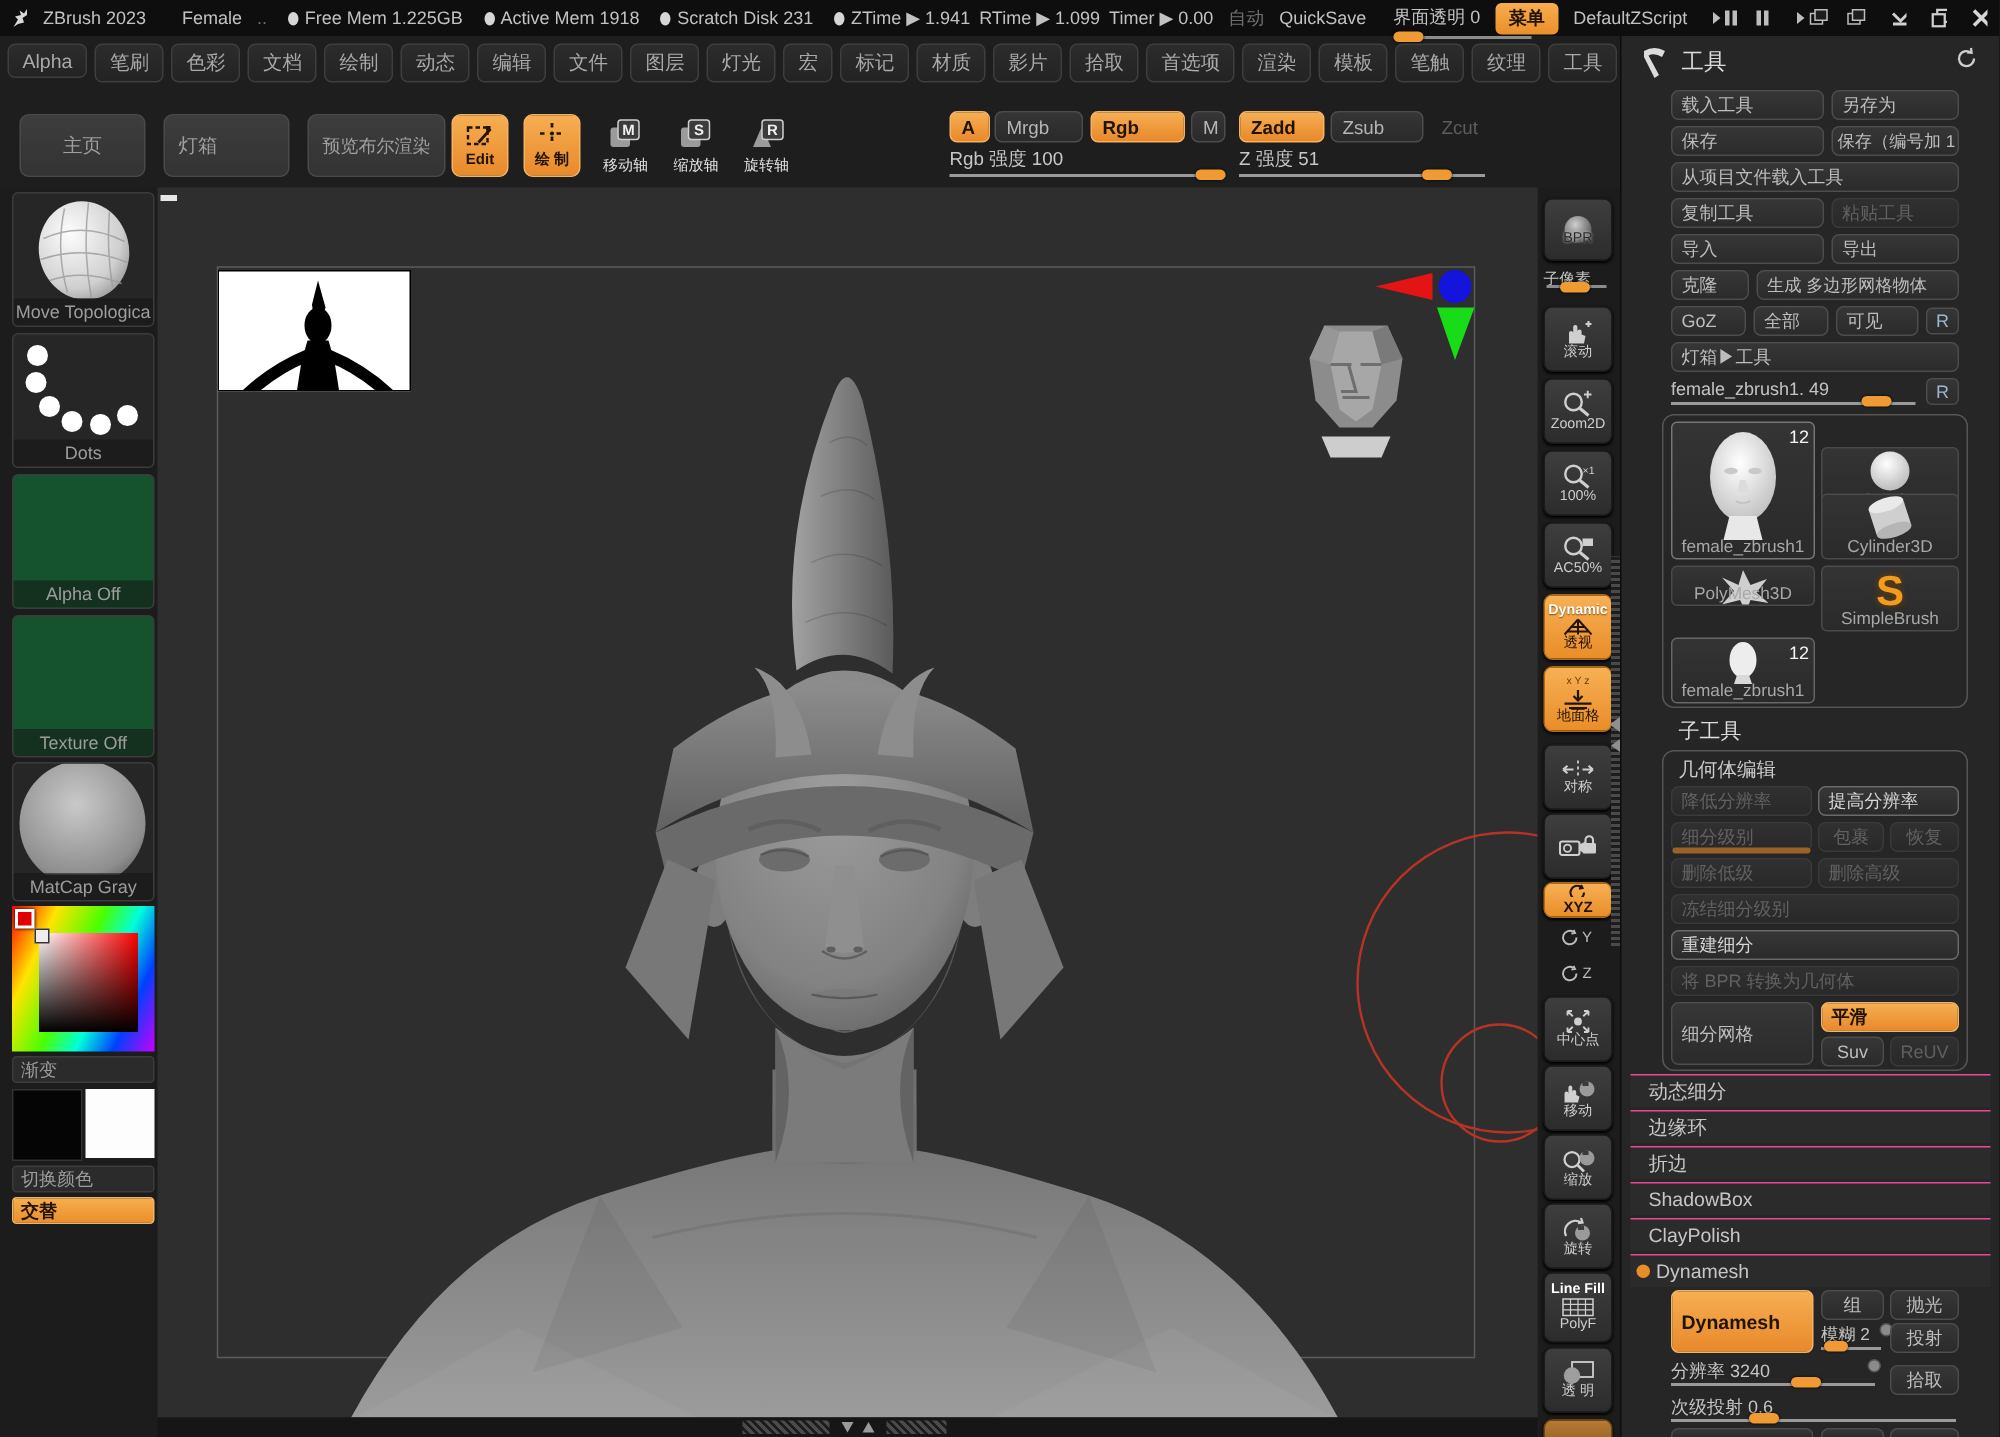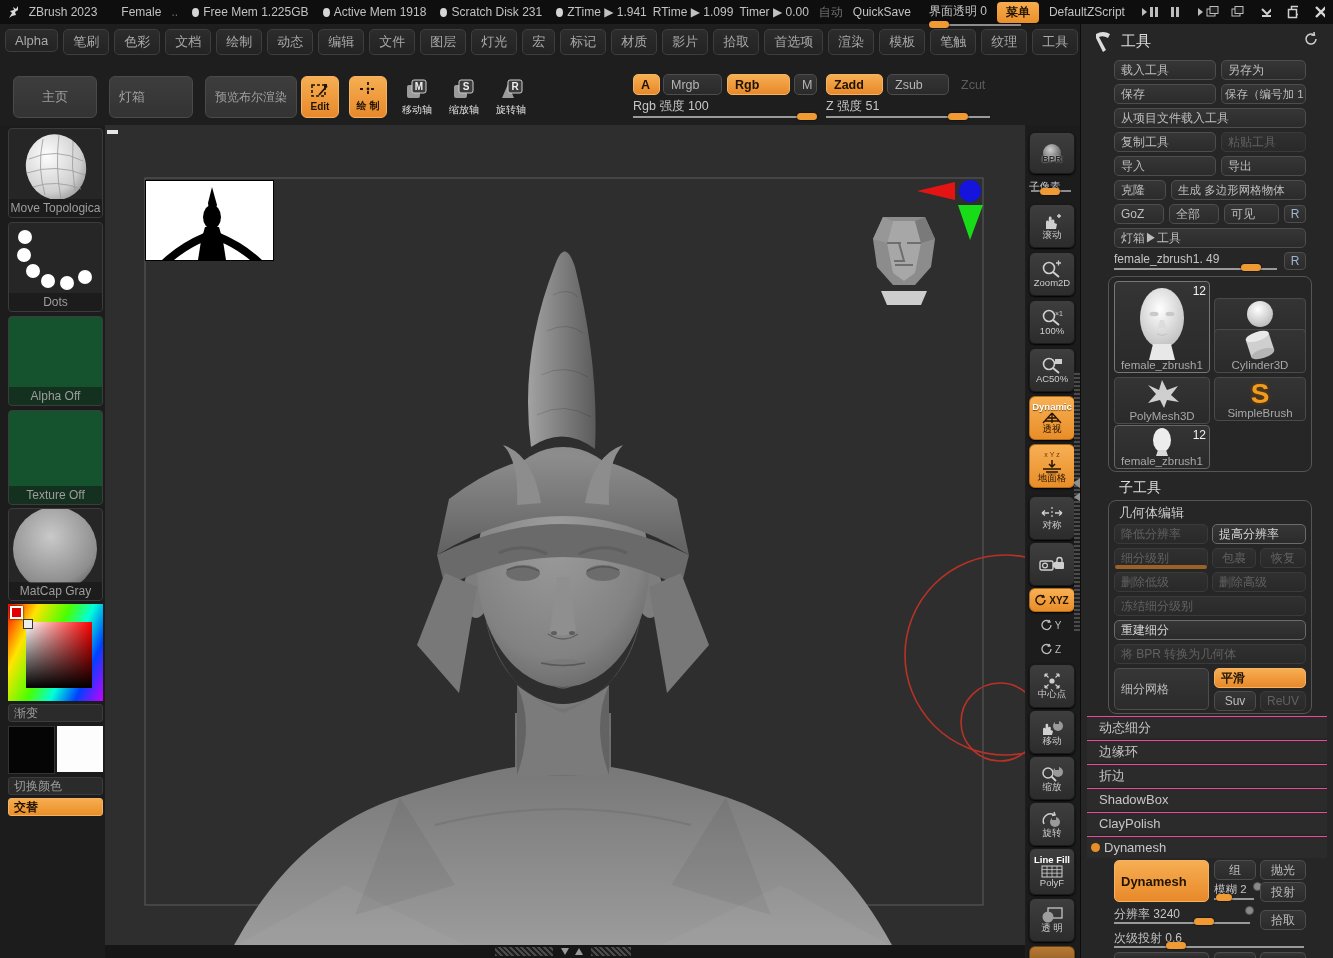--- a/index.html
+++ b/index.html
@@ -397,21 +397,21 @@
     <div class="sicon" style="top:7px;height:40px">
       <svg width="22" height="20">
           <defs>
             <radialGradient id="bprg" cx="40%" cy="32%" r="75%">
               <stop offset="0" stop-color="#cfcfcf"></stop>
               <stop offset="1" stop-color="#4f4f4f"></stop>
             </radialGradient>
           </defs>
           <circle cx="11" cy="10" r="9" fill="url(#bprg)"></circle>
         </svg>
-      <span class="slab" style="margin-top:-9px;font-weight:bold;color:#2a2a2a;text-shadow:0 0 2px #ddd">BPR</span>
+      <span class="slab" style="margin-top:-9px;font-weight:normal;color:#2a2a2a;text-shadow:0 0 2px #ddd">BPR</span>
     </div>
     <div class="abs" style="left:3px;top:51px;width:44px;height:24px;color:#c9c9c9">
       <span class="slab" style="font-size:10.5px">子像素</span>
       <span class="abs" style="left:2px;top:14px;width:40px;height:2px;background:#8c8c8c"></span>
       <span class="pill" style="left:11px;top:12px"></span>
     </div>
     <div class="sicon" style="top:79px">
       <svg width="22" height="18">
           <path d="M5 17 v-7 a1.4 1.4 0 0 1 2.8 0 v-4 a1.4 1.4 0 0 1 2.8 0 v3 a1.4 1.4 0 0 1 2.8 0 v2 l2.6 1 -1 5 Z" fill="#cfcfcf"></path>
           <path d="M16 4 h4 m-2-2 v4" stroke="#cfcfcf" stroke-width="1.4"></path>
@@ -466,21 +466,21 @@
     </div>
     <div class="sicon" style="top:417px">
       <svg width="26" height="22">
           <rect x="1" y="8" width="13" height="9" rx="1.5" fill="none" stroke="#cfcfcf" stroke-width="1.4"></rect>
           <circle cx="6" cy="12.5" r="2.4" fill="none" stroke="#cfcfcf" stroke-width="1.2"></circle>
           <path d="M14 10 l4-2 v8 l-4-2" fill="#cfcfcf"></path>
           <rect x="16" y="9" width="9" height="7" rx="1" fill="#cfcfcf"></rect>
           <path d="M18 9 v-2 a2.5 2.5 0 0 1 5 0 v2" fill="none" stroke="#cfcfcf" stroke-width="1.4"></path>
         </svg>
     </div>
-    <div class="sicon on" style="top:463px;height:22px;flex-direction:row;gap:2px">
+    <div class="sicon on" style="top:463px;height:22px;flex-direction:column;gap:2px">
       <svg width="12" height="12">
           <path d="M10 6 a4.5 4.5 0 1 1 -2-3.7 M8 1 l1 2 -2.4.4" stroke="#231402" stroke-width="1.4" fill="none"></path>
         </svg>
       <span style="font-size:10px;font-weight:bold">XYZ</span>
     </div>
     <div class="abs" style="left:3px;top:489px;width:44px;height:22px;display:flex;align-items:center;justify-content:center;gap:2px;color:#bdbdbd">
       <svg width="12" height="12">
           <path d="M10 6 a4.5 4.5 0 1 1 -2-3.7 M8 1 l1 2 -2.4.4" stroke="#bdbdbd" stroke-width="1.3" fill="none"></path>
         </svg>
       <span style="font-size:10px">Y</span>
@@ -612,21 +612,21 @@
     <div class="thumb" style="left:133px;top:305px;width:92px;height:44px">
       <svg width="90" height="30">
           <g transform="rotate(-18 45 15)">
             <rect x="33" y="6" width="24" height="18" fill="#cfcfcf"></rect>
             <ellipse cx="45" cy="6" rx="12" ry="4.5" fill="#e9e9e9"></ellipse>
             <ellipse cx="45" cy="24" rx="12" ry="4.5" fill="#b5b5b5"></ellipse>
           </g>
         </svg>
       <span class="tl">Cylinder3D</span>
     </div>
-    <div class="thumb" style="left:33px;top:353px;width:96px;height:47px">
+    <div class="thumb" style="left:33px;top:353px;width:96px;height:27px">
       <svg width="94" height="30">
           <path d="M47 2 L52 12 L63 8 L56 17 L64 24 L52 22 L49 30 L45 22 L33 25 L41 16 L33 7 L44 12 Z" fill="#cfcfcf"></path>
         </svg>
       <span class="tl">PolyMesh3D</span>
     </div>
     <div class="thumb" style="left:133px;top:353px;width:92px;height:44px">
       <svg width="90" height="30">
           <text x="45" y="25" text-anchor="middle" font-size="28" font-weight="bold" fill="#f39b1d" style="text-shadow:0 0 4px #7a4500">S</text>
         </svg>
       <span class="tl">SimpleBrush</span>

